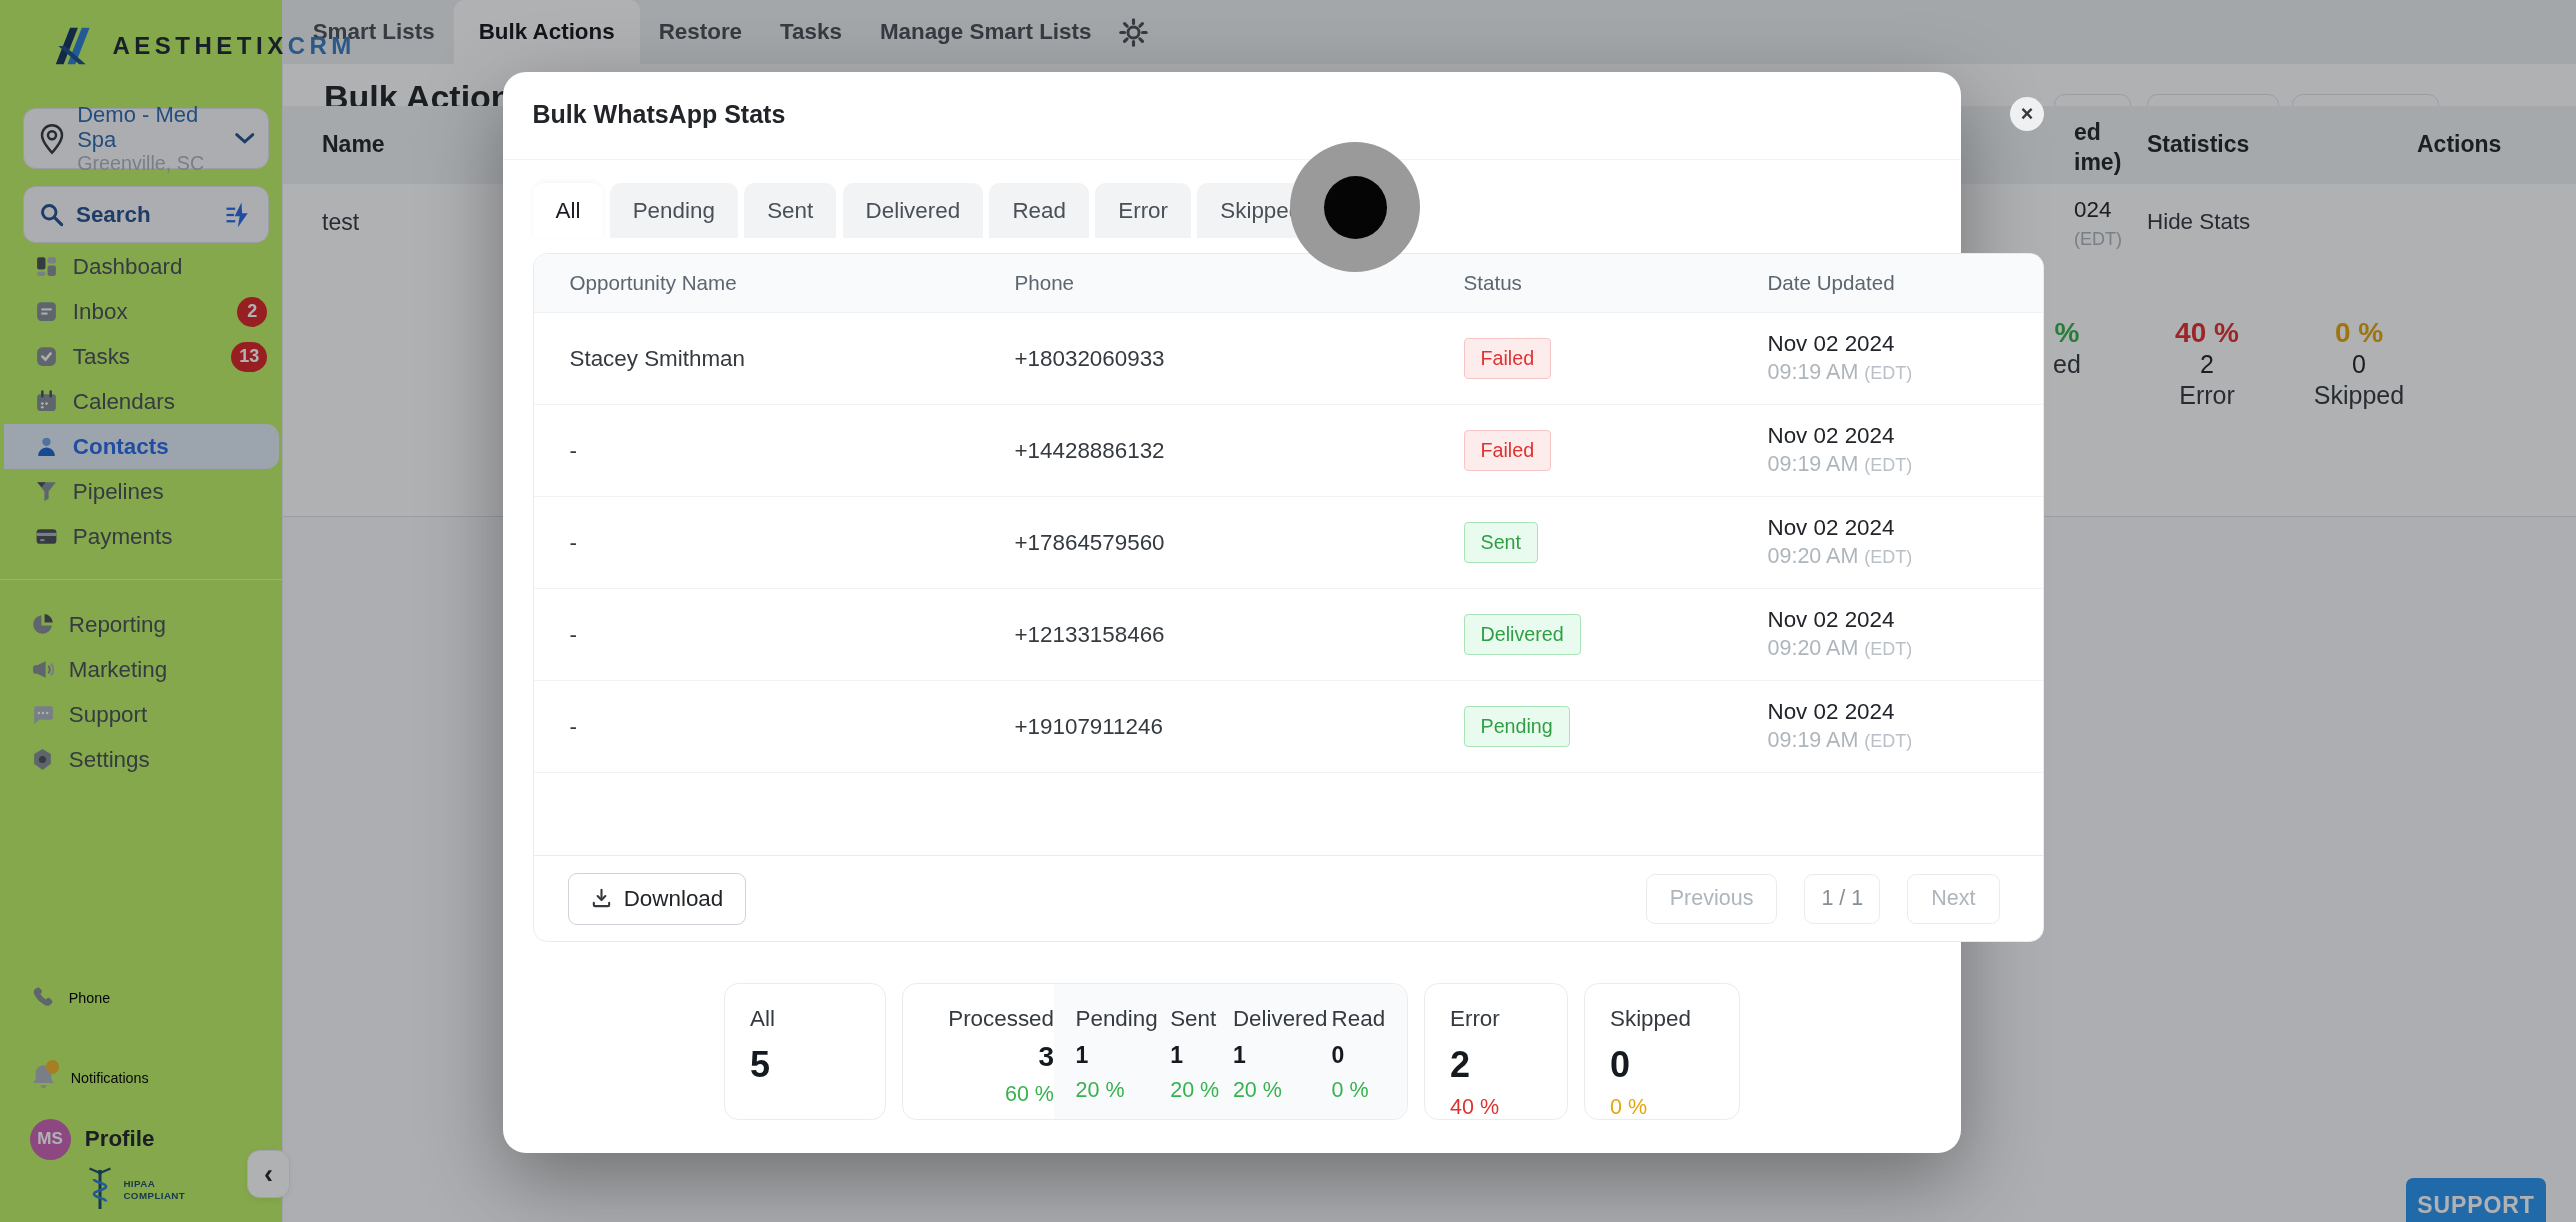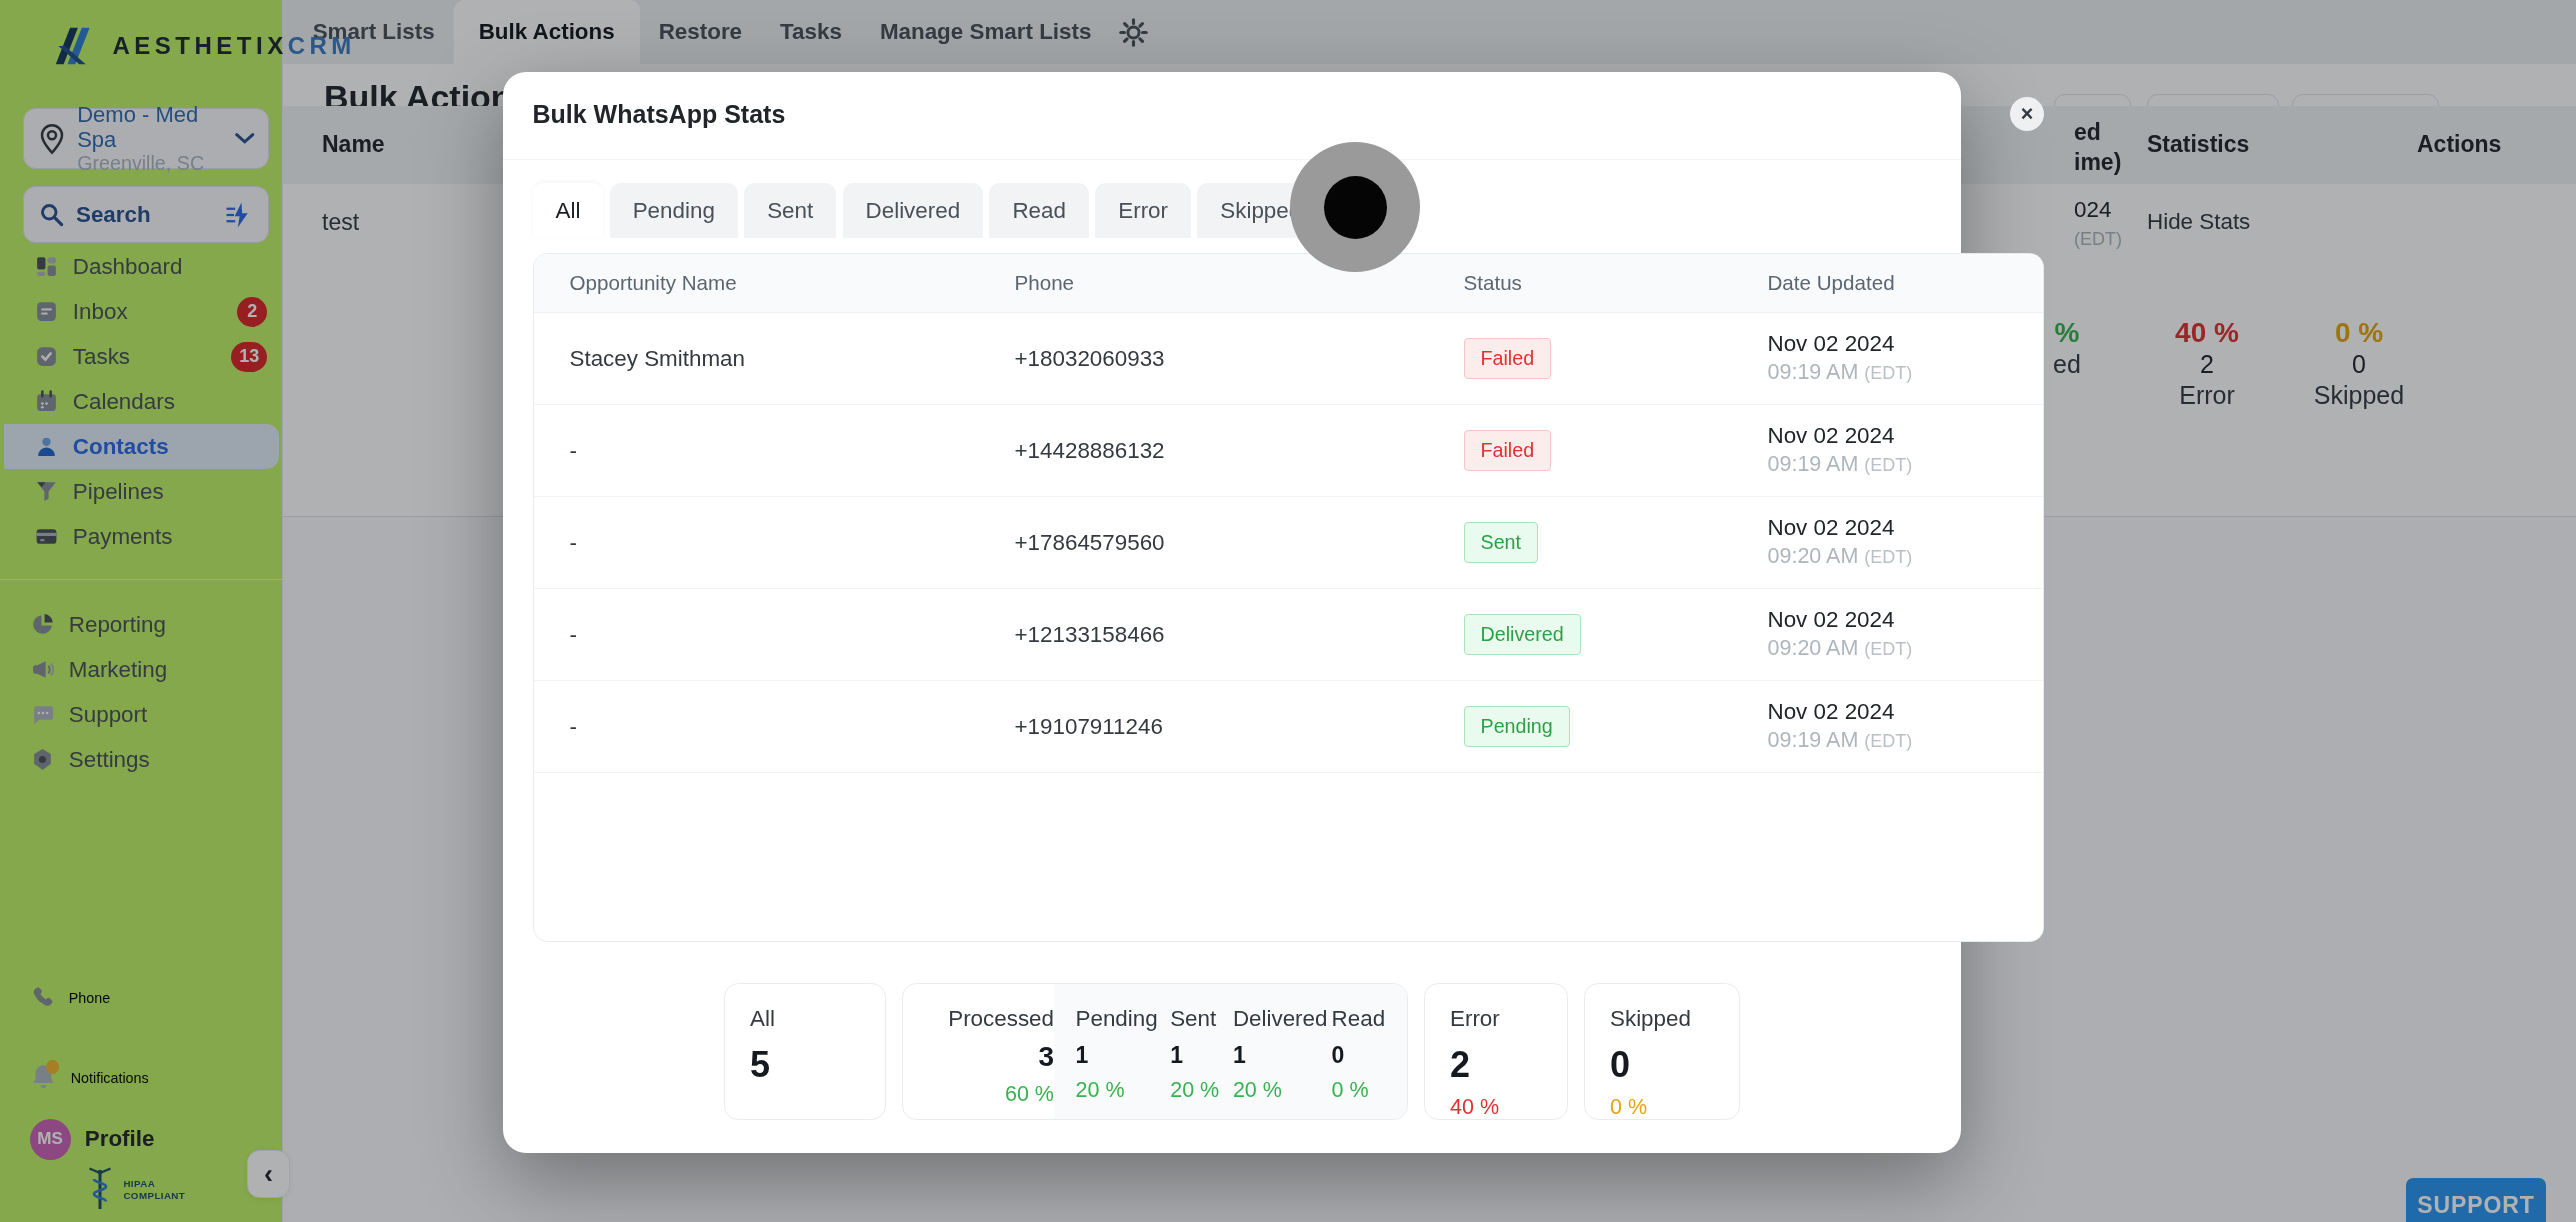--- a/index.html
+++ b/index.html
@@ -526,20 +526,37 @@
         <span class="cell-text">+19107911246</span>
         <span><span class="badge badge-green">Pending</span></span>
         <span class="date-cell">
             <div class="d1">Nov 02 2024</div>
             <div class="d2"><span>09:19 AM</span> <span class="tz">(EDT)</span></div>
           </span>
       </div>
 
       <div class="m-spacer"></div>
 
+      <div class="m-foot">
+        <button class="dl-btn">
+          <span>
+            <svg width="23" height="23" viewBox="0 0 24 24" fill="none" stroke="#343a40" stroke-width="2.2" stroke-linecap="round" stroke-linejoin="round">
+              <path d="M12 3v10"></path>
+                <path d="M8 9.5l4 4 4-4"></path>
+                <path d="M4 16.5v2.2c0 .7.6 1.3 1.3 1.3h13.4c.7 0 1.3-.6 1.3-1.3v-2.2"></path>
+            </svg>
+          </span>
+          <span>Download</span>
+        </button>
+        <div class="pager">
+          <button class="pg-btn">Previous</button>
+          <span class="pg-ind">1 / 1</span>
+          <button class="pg-btn">Next</button>
+        </div>
+      </div>
     </div>
 
     <div class="m-summary">
       <div class="s-card sc-all">
         <div class="s-label">All</div>
         <div class="s-val-lg">5</div>
       </div>
       <div class="s-card sc-proc">
         <div class="proc-left">
           <div class="s-label">Processed</div>

